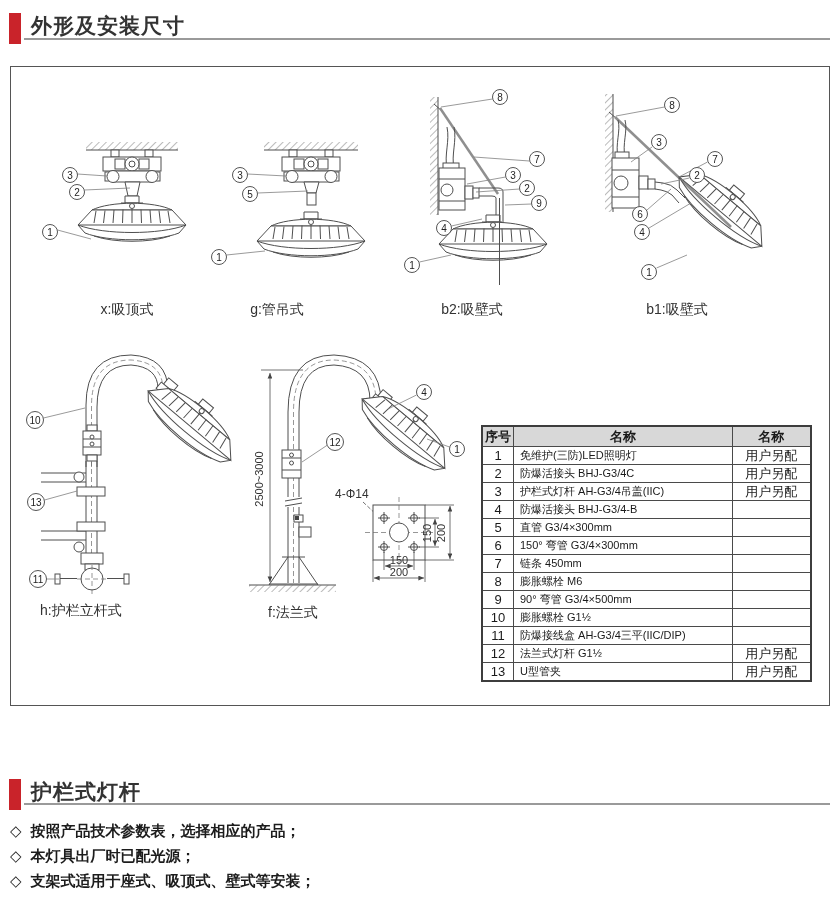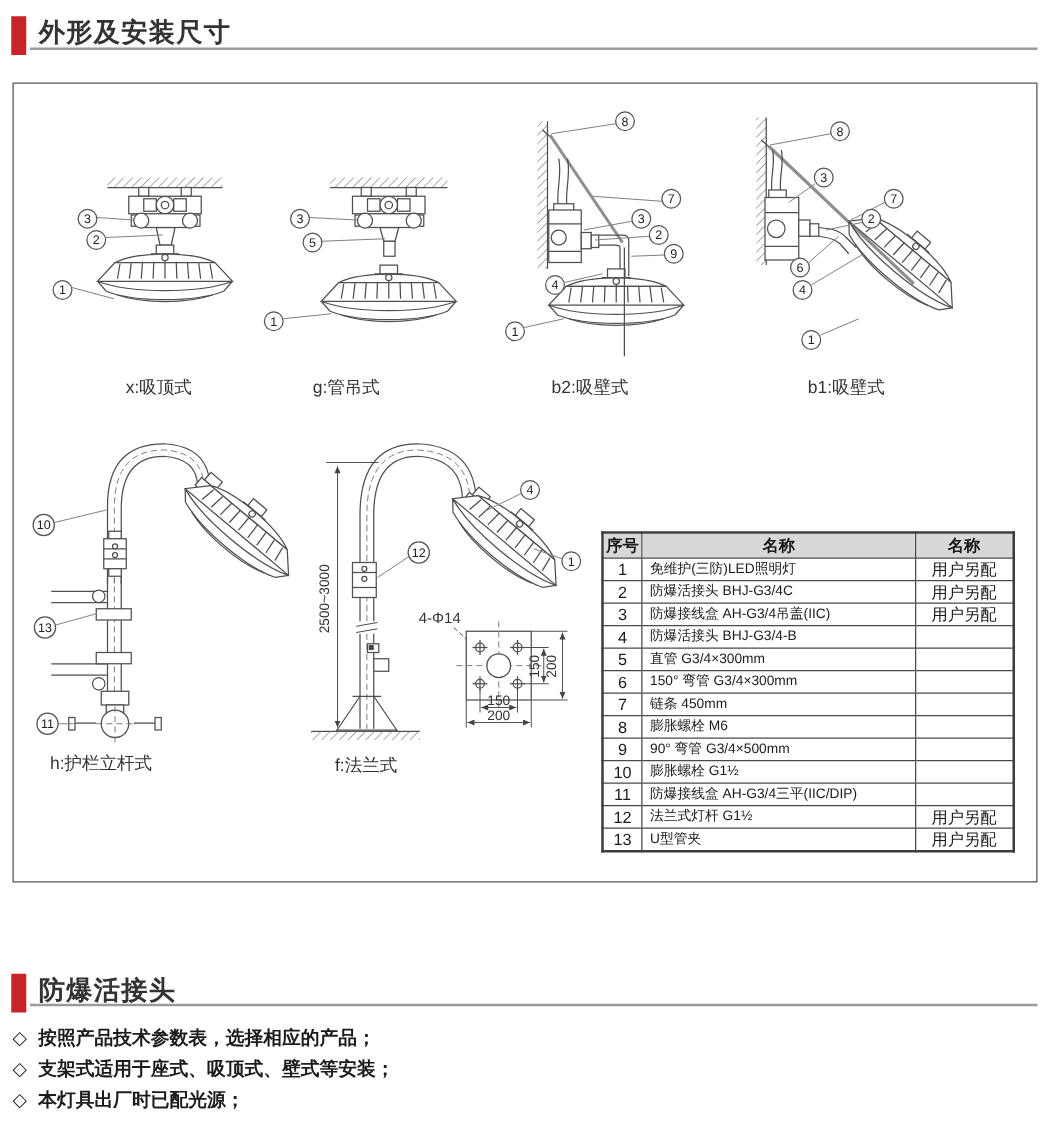--- a/index.html
+++ b/index.html
@@ -411,21 +411,21 @@
             <td class="l">免维护(三防)LED照明灯</td>
             <td class="c">用户另配</td>
           </tr>
         <tr>
             <td class="c">2</td>
             <td class="l">防爆活接头 BHJ-G3/4C</td>
             <td class="c">用户另配</td>
           </tr>
         <tr>
             <td class="c">3</td>
-            <td class="l">防爆接线盒 AH-G3/4吊盖(IIC)</td>
+            <td class="l">护栏式灯杆 AH-G3/4吊盖(IIC)</td>
             <td class="c">用户另配</td>
           </tr>
         <tr>
             <td class="c">4</td>
             <td class="l">防爆活接头 BHJ-G3/4-B</td>
             <td class="c"></td>
           </tr>
         <tr>
             <td class="c">5</td>
             <td class="l">直管 G3/4×300mm</td>
@@ -469,21 +469,21 @@
         <tr>
             <td class="c">13</td>
             <td class="l">U型管夹</td>
             <td class="c">用户另配</td>
           </tr>
       </tbody>
     </table>
   </div>
 
   <div class="red-bar" style="top:779px;"></div>
-  <h2 class="sec-title" style="top:778px;">防爆活接头</h2>
+  <h2 class="sec-title" style="top:778px;">护栏式灯杆</h2>
   <div class="rule" style="top:803px;"></div>
 
   <ul class="notes">
     <li><span class="dia">◇</span><span>按照产品技术参数表，选择相应的产品；</span></li>
+    <li><span class="dia">◇</span><span>本灯具出厂时已配光源；</span></li>
     <li><span class="dia">◇</span><span>支架式适用于座式、吸顶式、壁式等安装；</span></li>
-    <li><span class="dia">◇</span><span>本灯具出厂时已配光源；</span></li>
   </ul>
 </div>
 
 </body></html>

